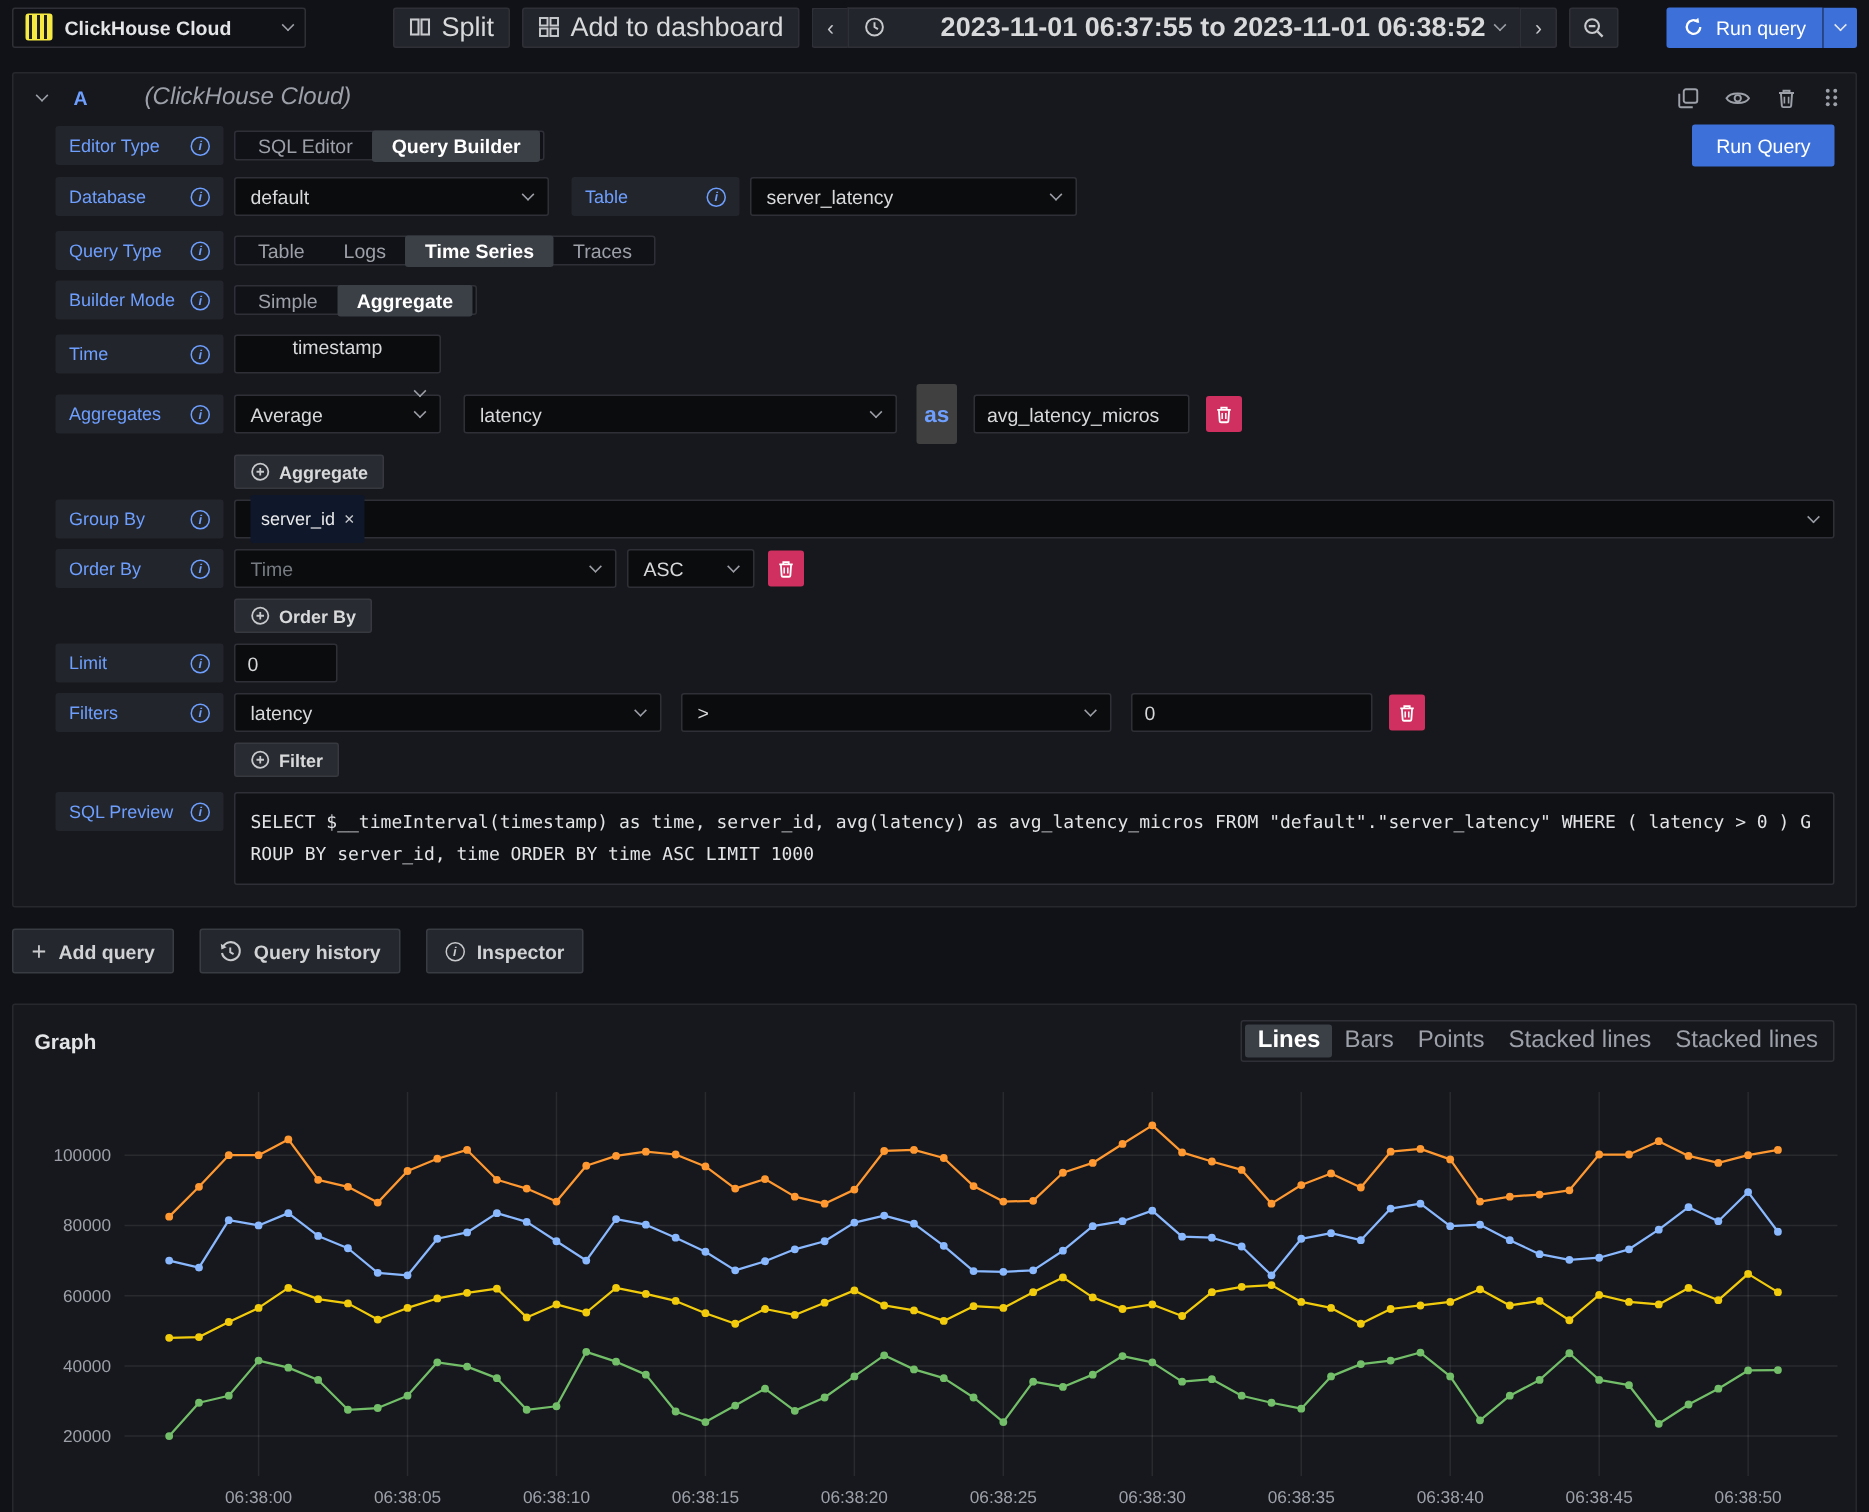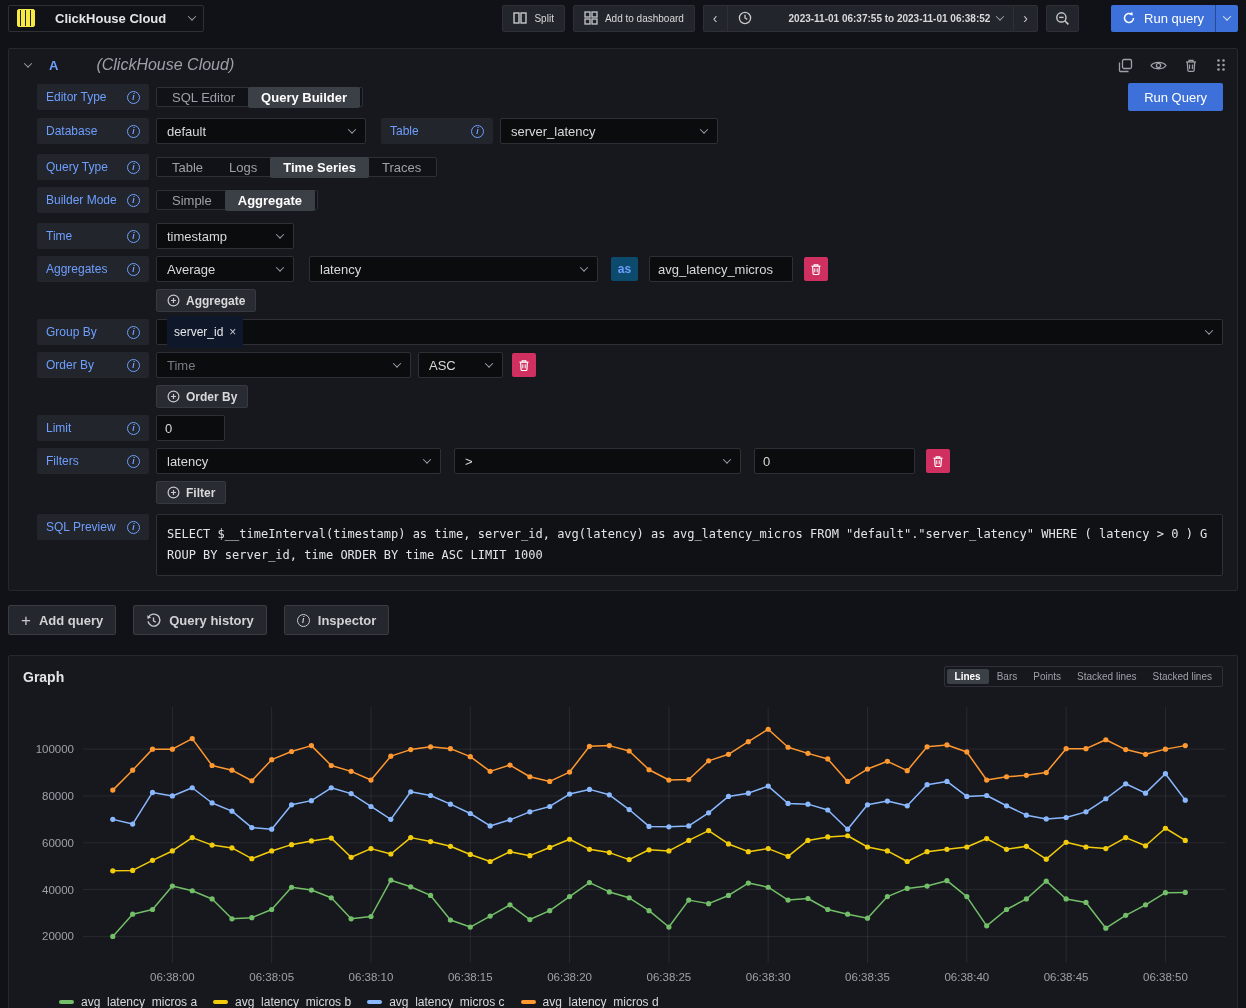--- a/index.html
+++ b/index.html
@@ -1,24 +1,24 @@
 <!DOCTYPE html>
 <html><head>
 <meta charset="utf-8">
 <style>
   * { margin:0; padding:0; box-sizing:border-box; }
   html,body { width:1246px; height:1008px; background:#111217; font-family:"Liberation Sans",sans-serif; color:#d8d9da; overflow:hidden; }
 
   
   .topbar { display:flex; align-items:center; height:36px; padding:0 8px; gap:8px; background:#111217; }
-  .ds-picker { display:flex; align-items:center; gap:20px; width:196px; height:27px; padding:0 8px; border:1px solid #2f3037; border-radius:2px; background:#111217; cursor:pointer; }
+  .ds-picker { display:flex; align-items:center; gap:8px; width:196px; height:27px; padding:0 8px; border:1px solid #2f3037; border-radius:2px; background:#111217; cursor:pointer; }
   .ds-logo { width:18px; height:18px; border-radius:2px; background:repeating-linear-gradient(90deg,#f5e942 0 1.6px,#1c1e22 1.6px 3.4px,#f5e942 3.4px 5px); background-color:#f5e942; border:1px solid #f5e942; }
   .ds-name { font-size:13px; font-weight:600; color:#e3e4e6; flex:1; white-space:nowrap; }
   .topbar-right { margin-left:auto; display:flex; align-items:center; gap:8px; }
-  .tb-btn { display:flex; align-items:center; gap:7px; height:27px; padding:0 10px; background:#22252b; border:1px solid #2f3037; border-radius:2px; font-size:10px; font-weight:500; color:#d8d9da; cursor:pointer; }
+  .tb-btn { display:flex; align-items:center; gap:7px; height:27px; padding:0 10px; background:#22252b; border:1px solid #2f3037; border-radius:2px; font-size:18px; font-weight:500; color:#d8d9da; cursor:pointer; }
   .joined { display:flex; }
   .joined .tb-btn { border-radius:0; border-right-width:0; }
   .joined .tb-btn:first-child { border-radius:2px 0 0 2px; }
   .joined .tb-btn:last-child { border-radius:0 2px 2px 0; border-right-width:1px; }
   .nav-arrow { padding:0 9px; font-size:14px; color:#c7c9cc; }
   .run-split { display:flex; margin-left:24px; }
   .run-main { display:flex; align-items:center; gap:8px; height:27px; padding:0 11px; background:#3d71d9; border:none; border-radius:2px 0 0 2px; color:#fff; font-size:13px; font-weight:500; cursor:pointer; }
   .run-caret { display:flex; align-items:center; height:27px; padding:0 8px; background:#3d71d9; border:none; border-left:1px solid rgba(0,0,0,.35); border-radius:0 2px 2px 0; cursor:pointer; }
 
   .chev { width:6px; height:6px; border-right:1.5px solid #9da0a8; border-bottom:1.5px solid #9da0a8; transform:rotate(45deg) translate(-1px,-1px); display:inline-block; flex:none; }
@@ -45,21 +45,21 @@
 
   .seg { display:flex; align-items:center; height:20px; padding:2px; border:1px solid #2f3037; border-radius:2px; background:#111217; }
   .seg-opt { padding:3px 13px; font-size:13px; color:#9da0a8; border-radius:2px; cursor:pointer; white-space:nowrap; }
   .seg-opt.sel { background:#3b3f46; color:#ffffff; font-weight:700; }
 
   .select { display:flex; align-items:center; height:26px; padding:0 10px; gap:20px; background:#0b0c0e; border:1px solid #2f3037; border-radius:2px; font-size:13px; color:#d8d9da; cursor:pointer; }
   .select .chev { margin-left:auto; }
   .select .ph { color:#767b82; }
   .tinput { height:26px; padding:0 8px; background:#0b0c0e; border:1px solid #2f3037; border-radius:2px; font-size:13px; color:#d8d9da; font-family:"Liberation Sans",sans-serif; }
 
-  .as-badge { display:flex; align-items:center; justify-content:center; width:27px; height:24px; background:#0c4a6e; border-radius:2px; color:#6e9fff; font-size:12px; font-weight:700; }
+  .as-badge { display:flex; align-items:center; justify-content:center; width:27px; height:40px; background:#404040; border-radius:2px; color:#6e9fff; font-size:15px; font-weight:700; }
   .danger-btn { width:24px; height:24px; display:flex; align-items:center; justify-content:center; background:#cf305f; border:none; border-radius:2px; color:#fff; cursor:pointer; flex:none; }
 
   .mini-btn { display:flex; align-items:center; gap:6px; height:23px; padding:0 10px; background:#282b31; border:1px solid #36393f; border-radius:2px; color:#d8d9da; font-size:12px; font-weight:600; cursor:pointer; }
 
   .tag { display:flex; align-items:center; gap:6px; height:28px; padding:16px 7px; background:#0f172a; border-radius:2px; font-size:12px; color:#e8e9ea; }
   .tag-x { color:#c7c9cc; cursor:pointer; font-size:12px; }
 
   .sqlbox { flex:1; background:#0f1115; border:1px solid #2f3037; border-radius:2px; padding:9px 10px; font-family:"DejaVu Sans Mono",monospace; font-size:12px; line-height:1.75; color:#e3e4e6; word-break:break-all; }
   .qrow.top { align-items:flex-start; }
 
@@ -68,21 +68,21 @@
   
   .footer-btns { display:flex; gap:17px; margin:14px 8px 0 8px; }
   .sec-btn { display:flex; align-items:center; gap:8px; height:30px; padding:0 12px; background:#24272d; border:1px solid #393c42; border-radius:2px; color:#d0d2d4; font-size:13px; font-weight:600; cursor:pointer; }
   .sec-btn .plus { font-size:17px; font-weight:400; color:#c7c9cc; line-height:1; }
 
   
   .graph-panel { margin-top:20px; padding:10px 14px 8px 14px; }
   .gp-header { display:flex; align-items:center; }
   .gp-title { font-size:14px; font-weight:600; color:#e3e4e6; }
   .mode-tabs { margin-left:auto; display:flex; align-items:center; padding:2px; border:1px solid #2f3037; border-radius:2px; background:#16181d; }
-  .mode-tab { padding:2px 8px; font-size:10px; color:#9da0a8; border-radius:2px; cursor:pointer; white-space:nowrap; }
+  .mode-tab { padding:2px 8px; font-size:16px; color:#9da0a8; border-radius:2px; cursor:pointer; white-space:nowrap; }
   .mode-tab.sel { background:#3b3f46; color:#fff; font-weight:700; }
   #chart { margin-top:12px; }
   .legend { display:flex; gap:16px; align-items:center; padding:4px 2px 0 36px; }
   .legend-item { display:flex; align-items:center; gap:7px; font-size:12px; color:#d8d9da; cursor:pointer; }
   .legend-swatch { width:15px; height:4px; border-radius:2px; }
 </style>
 </head>
 <body>
 
 <div class="topbar">
@@ -234,21 +234,21 @@
         <span class="seg-opt">Simple</span>
         <span class="seg-opt sel">Aggregate</span>
       </div>
     </div>
 
     <div class="qrow" style="margin-top:3px;">
       <div class="qlabel">
           <span>Time</span>
           <span class="info"></span>
         </div>
-      <div class="select" style="width:138px;">
+      <div class="select" style="width:138px;flex-direction:column;">
           <span>timestamp</span>
           <span class="chev"></span>
         </div>
     </div>
 
     <div class="qrow">
       <div class="qlabel">
           <span>Aggregates</span>
           <span class="info"></span>
         </div>

